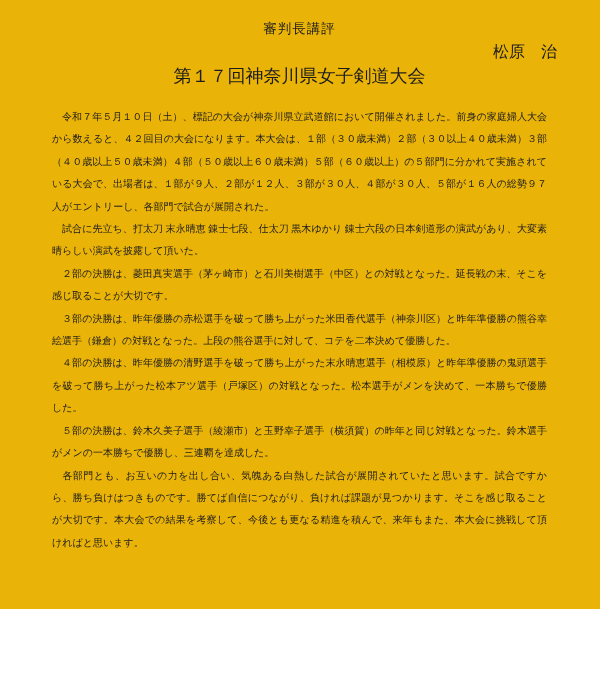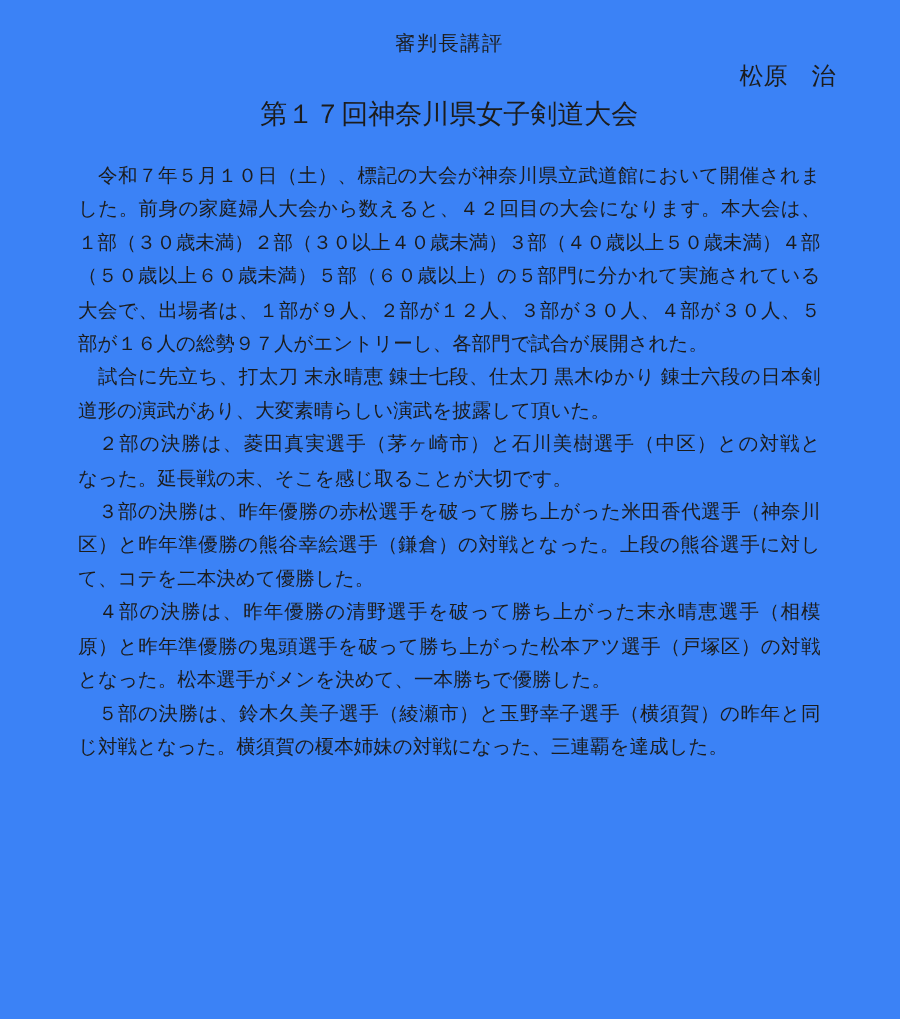--- a/index.html
+++ b/index.html
@@ -3,24 +3,24 @@
 <meta charset="utf-8">
 <style>
   html, body {
     margin: 0;
     padding: 0;
     background: #ffffff;
   }
   .page {
     position: relative;
     width: 600px;
-    height: 679px;
+    height: 609px;
     box-sizing: border-box;
     padding: 19px 53px 0 52px;
-    background: #3b82f6;
+    background: #eab308;
     color: #1c1c1c;
     font-family: "Liberation Serif", "DejaVu Serif", serif;
     overflow: hidden;
   }
   .doc-title {
     margin: 0;
     text-align: center;
     font-size: 13.5px;
     font-weight: normal;
     line-height: 20px;
@@ -37,21 +37,21 @@
     text-align: center;
     font-size: 18px;
     font-weight: normal;
     line-height: 22px;
   }
   .doc-body {
     margin-top: 19px;
   }
   .doc-body p {
     margin: 0;
-    font-size: 13px;
+    font-size: 10px;
     line-height: 22.4px;
     text-align: justify;
     text-justify: inter-ideograph;
     line-break: strict;
     word-break: normal;
   }
 </style>
 </head>
 <body>
 
@@ -61,15 +61,16 @@
   <div class="doc-author">松原　治</div>
 
   <h2 class="doc-subtitle">第１７回神奈川県女子剣道大会</h2>
 
   <div class="doc-body">
     <p>　令和７年５月１０日（土）、標記の大会が神奈川県立武道館において開催されました。前身の家庭婦人大会から数えると、４２回目の大会になります。本大会は、１部（３０歳未満）２部（３０以上４０歳未満）３部（４０歳以上５０歳未満）４部（５０歳以上６０歳未満）５部（６０歳以上）の５部門に分かれて実施されている大会で、出場者は、１部が９人、２部が１２人、３部が３０人、４部が３０人、５部が１６人の総勢９７人がエントリーし、各部門で試合が展開された。</p>
     <p>　試合に先立ち、打太刀 末永晴恵 錬士七段、仕太刀 黒木ゆかり 錬士六段の日本剣道形の演武があり、大変素晴らしい演武を披露して頂いた。</p>
     <p>　２部の決勝は、菱田真実選手（茅ヶ崎市）と石川美樹選手（中区）との対戦となった。延長戦の末、そこを感じ取ることが大切です。</p>
     <p>　３部の決勝は、昨年優勝の赤松選手を破って勝ち上がった米田香代選手（神奈川区）と昨年準優勝の熊谷幸絵選手（鎌倉）の対戦となった。上段の熊谷選手に対して、コテを二本決めて優勝した。</p>
     <p>　４部の決勝は、昨年優勝の清野選手を破って勝ち上がった末永晴恵選手（相模原）と昨年準優勝の鬼頭選手を破って勝ち上がった松本アツ選手（戸塚区）の対戦となった。松本選手がメンを決めて、一本勝ちで優勝した。</p>
-    <p>　５部の決勝は、鈴木久美子選手（綾瀬市）と玉野幸子選手（横須賀）の昨年と同じ対戦となった。横須賀の榎本姉妹の対戦になった、三連覇を達成した。</p>
+    <p>　５部の決勝は、鈴木久美子選手（綾瀬市）と玉野幸子選手（横須賀）の昨年と同じ対戦となった。鈴木選手がメンの一本勝ちで優勝し、三連覇を達成した。</p>
+    <p>　各部門とも、お互いの力を出し合い、気魄ある白熱した試合が展開されていたと思います。試合ですから、勝ち負けはつきものです。勝てば自信につながり、負ければ課題が見つかります。そこを感じ取ることが大切です。本大会での結果を考察して、今後とも更なる精進を積んで、来年もまた、本大会に挑戦して頂ければと思います。</p>
   </div>
 </div>
 
 </body></html>

